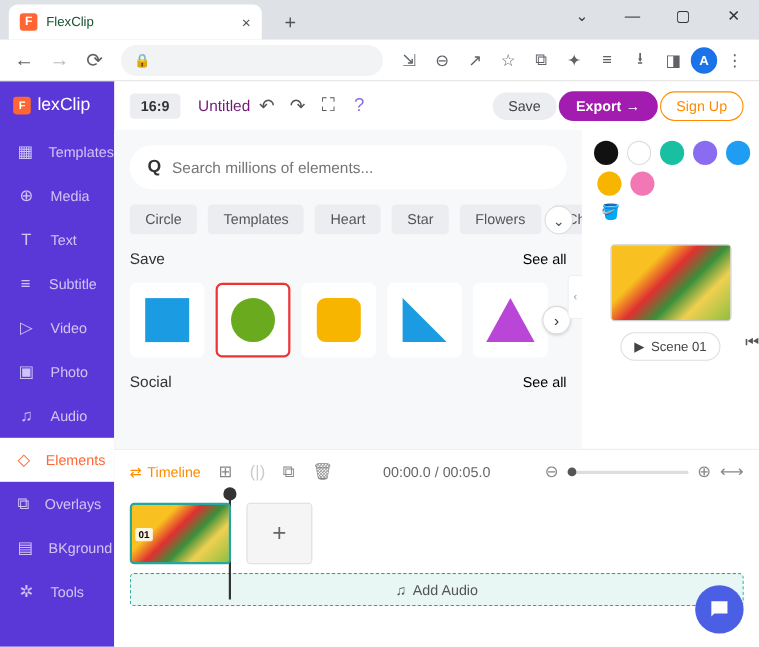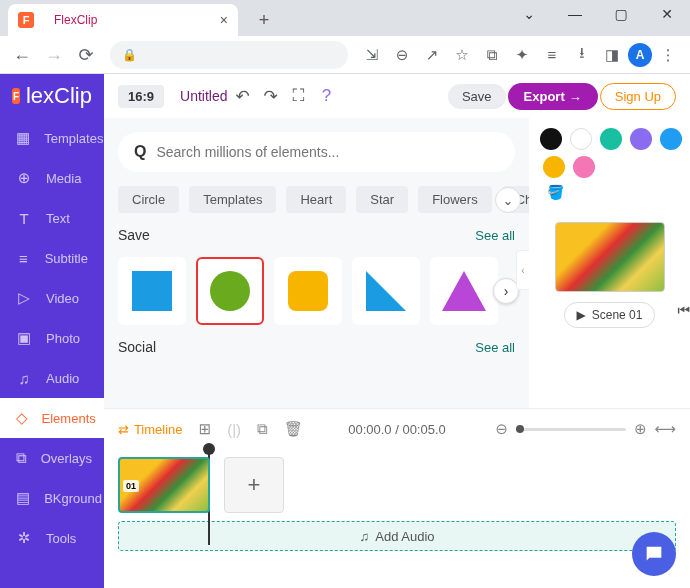--- a/index.html
+++ b/index.html
@@ -2,42 +2,42 @@
 <html><head>
 <meta charset="utf-8">
 <style>
 * { margin: 0; padding: 0; box-sizing: border-box; font-family: Arial, sans-serif; }
 body { width: 690px; height: 588px; overflow: hidden; background: #fff; position: relative; }
 
 
 .titlebar { height: 36px; background: #dee1e6; display: flex; align-items: flex-end; position: relative; }
 .tab { background: #fff; height: 32px; width: 230px; margin-left: 8px; display: flex; align-items: center; padding: 0 10px; border-radius: 8px 8px 0 0; position: relative; }
 .tab-favicon { width: 16px; height: 16px; background: #ff6633; border-radius: 3px; display: flex; align-items: center; justify-content: center; color: #fff; font-size: 11px; font-weight: bold; }
-.tab-title { font-size: 12px; color: #be185d; margin-left: 20px; flex: 1; }
+.tab-title { font-size: 12px; color: #14532d; margin-left: 8px; flex: 1; }
 .tab-close { font-size: 14px; color: #555; cursor: pointer; }
 .new-tab { width: 28px; height: 28px; display: flex; align-items: center; justify-content: center; font-size: 18px; color: #555; margin-left: 12px; margin-bottom: 2px; }
 .window-controls { position: absolute; right: 0; top: 0; display: flex; }
 .wc-btn { width: 46px; height: 28px; display: flex; align-items: center; justify-content: center; font-size: 14px; color: #333; }
 
 .addrbar { height: 38px; background: #fff; display: flex; align-items: center; border-bottom: 1px solid #ddd; padding: 0 8px; gap: 4px; }
 .nav-btn { width: 28px; height: 28px; display: flex; align-items: center; justify-content: center; font-size: 18px; color: #5f6368; border-radius: 50%; }
 .nav-btn.disabled { color: #bbb; }
 .omnibox { flex: 1; background: #f1f3f4; height: 28px; border-radius: 14px; display: flex; align-items: center; padding: 0 12px; gap: 8px; margin: 0 6px; max-width: 260px; }
 .omnibox .lock { font-size: 12px; color: #5f6368; }
 .omnibox .url { font-size: 13px; color: #3c4043; }
 .addr-icons { display: flex; align-items: center; gap: 2px; margin-left: auto; }
 .addr-icon { width: 28px; height: 28px; display: flex; align-items: center; justify-content: center; font-size: 15px; color: #5f6368; }
 .avatar { width: 24px; height: 24px; border-radius: 50%; background: #1a73e8; color: #fff; display: flex; align-items: center; justify-content: center; font-size: 12px; font-weight: bold; }
 
 
 .app { display: flex; height: 514px; }
 .sidebar { width: 104px; background: #5a38d8; display: flex; flex-direction: column; }
 .logo { height: 44px; display: flex; align-items: center; padding: 0 12px; gap: 6px; }
 .logo-mark { width: 16px; height: 16px; background: #ff6633; border-radius: 3px; display: flex; align-items: center; justify-content: center; color: #fff; font-size: 10px; font-weight: bold; }
-.logo-text { color: #fff; font-size: 22px; font-weight: 500; }
+.logo-text { color: #fff; font-size: 16px; font-weight: 500; }
 .side-item { height: 40px; display: flex; align-items: center; padding: 0 16px; gap: 14px; color: rgba(255,255,255,0.7); font-size: 13px; cursor: pointer; }
 .side-item.active { background: #fff; color: #ff6633; }
 .side-item .icon { width: 16px; display: flex; justify-content: center; font-size: 15px; }
 
 .main { flex: 1; display: flex; flex-direction: column; background: #fff; min-width: 0; }
 .topbar { height: 44px; display: flex; align-items: center; padding: 0 14px; gap: 2px; }
 .ratio-badge { background: #ebedf0; padding: 4px 10px; border-radius: 4px; font-size: 13px; font-weight: 600; color: #333; }
 .untitled { color: #701a75; font-size: 14px; margin-left: 14px; }
 .tb-icon { width: 26px; height: 26px; display: flex; align-items: center; justify-content: center; font-size: 17px; color: #555; }
 .save-btn { background: #ebedf0; padding: 5px 14px; border-radius: 16px; font-size: 13px; color: #444; margin-left: auto; }
@@ -46,21 +46,21 @@
 
 .workspace { flex: 1; display: flex; min-height: 0; }
 .elements-panel { width: 425px; background: #f7f8f9; padding: 14px; display: flex; flex-direction: column; gap: 14px; position: relative; }
 .search-box { background: #fff; height: 40px; border-radius: 20px; display: flex; align-items: center; padding: 0 16px; gap: 10px; }
 .search-box input { border: none; outline: none; font-size: 14px; color: #333; flex: 1; background: transparent; }
 .chips { display: flex; gap: 10px; position: relative; }
 .chip { background: #ebedf0; padding: 6px 14px; border-radius: 4px; font-size: 13px; color: #555; }
 .chip-arrow { width: 26px; height: 26px; background: #fff; border: 1px solid #ddd; border-radius: 50%; display: flex; align-items: center; justify-content: center; font-size: 13px; color: #555; margin-left: auto; position: absolute; right: -6px; top: 1px; }
 .section-header { display: flex; justify-content: space-between; align-items: center; }
 .section-title { font-size: 14px; color: #333; font-weight: 500; }
-.see-all { font-size: 13px; color: #0f766e; }
+.see-all { font-size: 13px; color: #000000; }
 .shapes-row { display: flex; gap: 10px; position: relative; }
 .shape-card { width: 68px; height: 68px; background: #fff; border-radius: 6px; display: flex; align-items: center; justify-content: center; }
 .shape-card.selected { border: 2px solid #e33; }
 .sq { width: 40px; height: 40px; background: #1b9ce2; }
 .circ { width: 40px; height: 40px; border-radius: 50%; background: #6aaa1e; }
 .rsq { width: 40px; height: 40px; border-radius: 8px; background: #f8b500; }
 .tri { width: 0; height: 0; border-left: 0 solid transparent; border-right: 40px solid transparent; border-bottom: 40px solid #1b9ce2; }
 .tri2 { width: 0; height: 0; border-left: 22px solid transparent; border-right: 22px solid transparent; border-bottom: 40px solid #b946d6; }
 .shape-arrow { width: 26px; height: 26px; background: #fff; border: 1px solid #ddd; border-radius: 50%; display: flex; align-items: center; justify-content: center; font-size: 14px; color: #333; box-shadow: 0 1px 3px rgba(0,0,0,0.15); position: absolute; right: -4px; top: 21px; }
 .panel-collapse { position: absolute; right: -1px; top: 132px; width: 14px; height: 40px; background: #fff; border: 1px solid #eee; border-radius: 4px 0 0 4px; display:flex; align-items:center; justify-content:center; font-size:10px; color:#999; }

